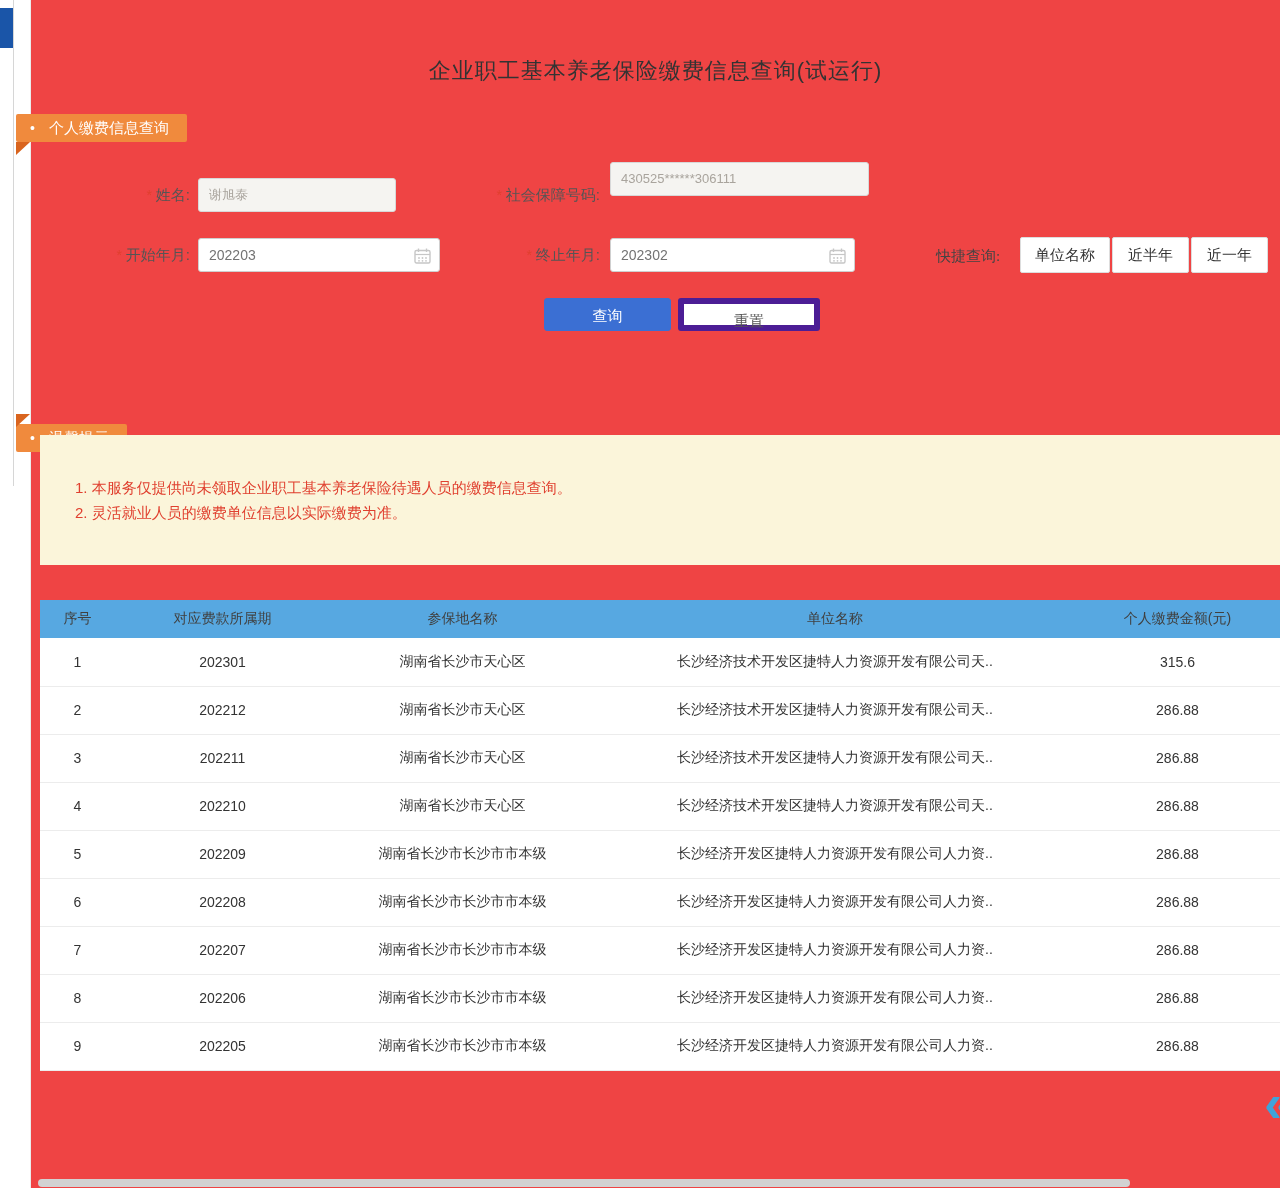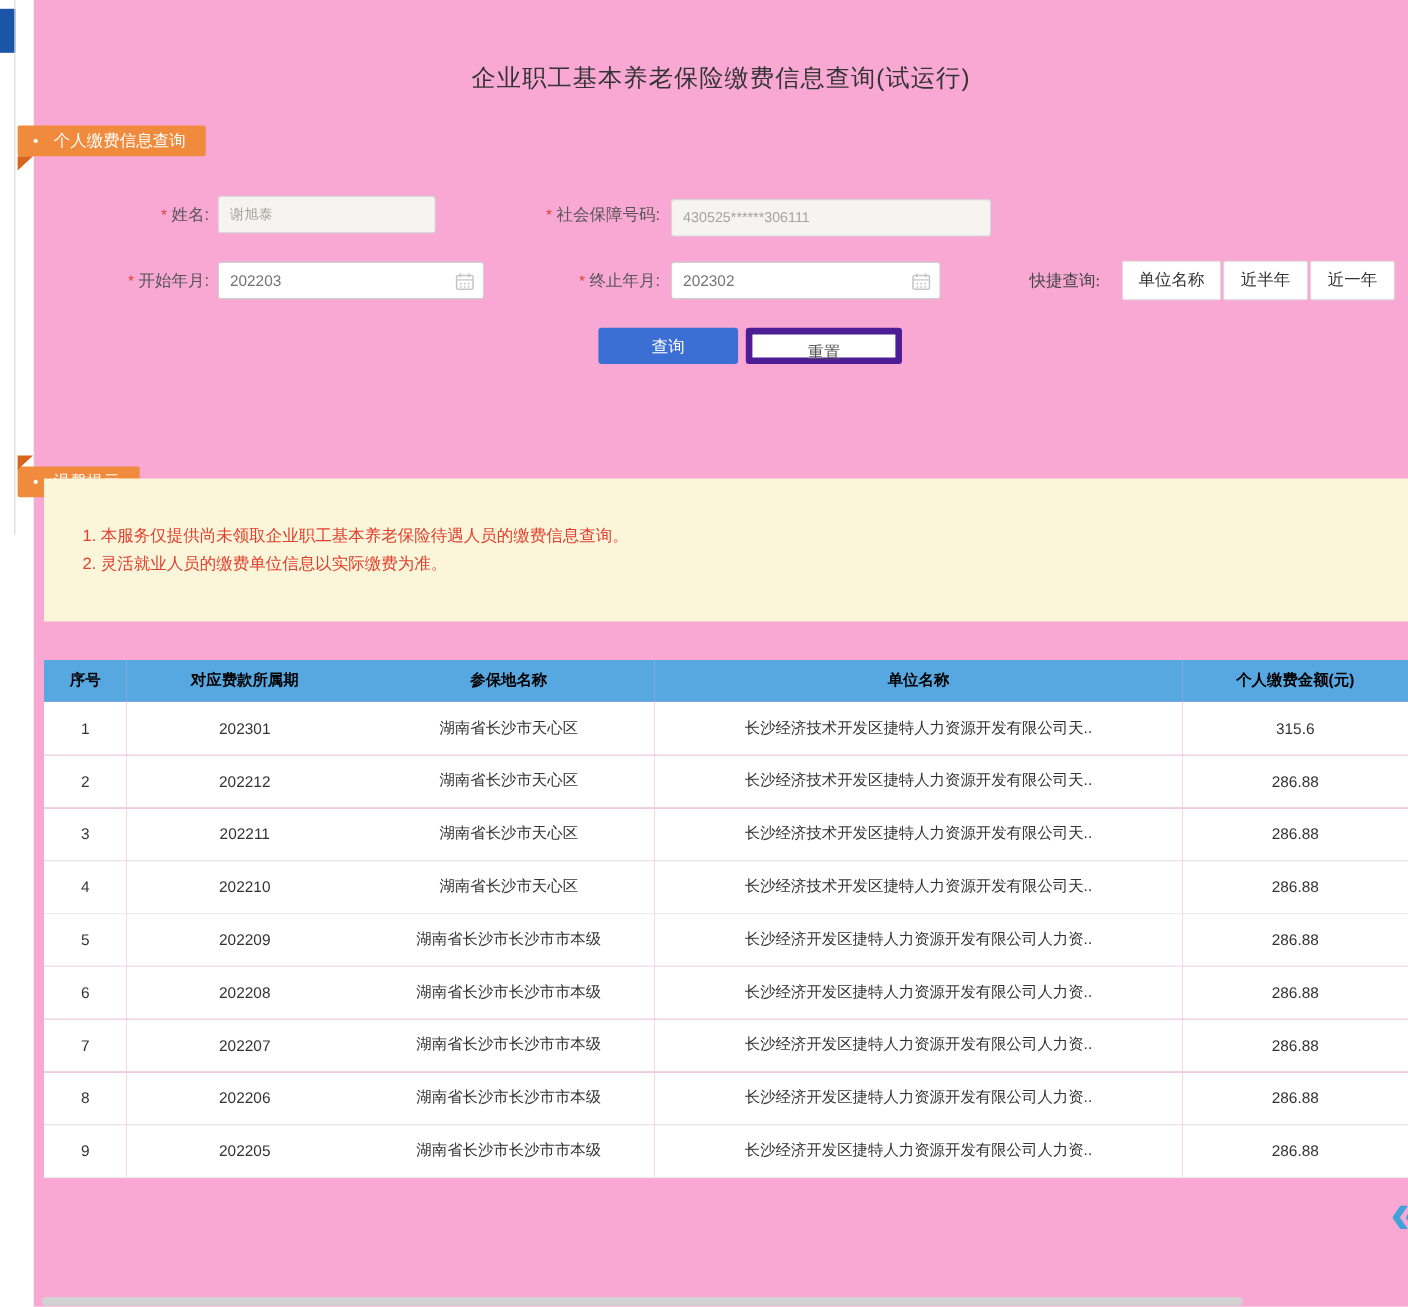--- a/index.html
+++ b/index.html
@@ -4,21 +4,21 @@
 <style>
   * { margin:0; padding:0; box-sizing:border-box; }
   html,body { width:1280px; height:1188px; background:#fff; font-family:"Liberation Sans","DejaVu Sans",sans-serif; overflow:hidden; }
   .stage { position:relative; width:1280px; height:1188px; background:#fdfdfd; }
 
   
   .side-strip { position:absolute; left:0; top:0; width:30px; height:1188px; background:#fff; }
   .side-blue { position:absolute; left:0; top:8px; width:14px; height:40px; background:#1a55a8; }
   .side-line { position:absolute; left:13px; top:0; width:1px; height:486px; background:#d6d6d6; }
 
-  .main { position:absolute; left:30px; top:0; right:0; bottom:0; background:#f9a8d4; border-left:1px solid #ececec;padding-left:43px; }
+  .main { position:absolute; left:30px; top:0; right:0; bottom:0; background:#ef4444; border-left:1px solid #ececec;padding-left:43px; }
 
   .page-title { position:absolute; left:0; right:0; top:56px; text-align:center; font-size:22px; color:#333; letter-spacing:1px; }
 
   
   .badge { position:absolute; height:28px; background:#f08a3d; color:#fff; font-size:15px; line-height:28px; padding:0 18px 0 14px; border-radius:2px; white-space:nowrap; }
   .badge .dot { display:inline-block; margin-right:14px; font-size:14px; }
   .badge-fold { position:absolute; width:0; height:0; border-top:13px solid #d9641e; border-right:14px solid transparent; }
 
   
   .req { color:#e0402f; font-size:14px; margin-right:4px; }
@@ -32,21 +32,21 @@
   .btn-primary { background:#3b6fd3; color:#fff; border:1px solid #3b6fd3; }
   .btn-plain { background:#fff; color:#555; border:6px solid #4c1d95; }
 
   
   .tips-box { position:absolute; left:40px; right:0; top:435px; height:130px; background:#fbf5da; }
   .tips-line { font-size:15px; color:#e0402f; line-height:25px; margin-left:35px; }
   .tips-line:first-child { margin-top:40px; }
 
   
   .tbl { position:absolute; left:40px; right:0; top:600px; border-collapse:collapse; width:1240px; table-layout:fixed; }
-  .tbl th { background:#57a8e1; color:#000000; font-weight:bold; font-size:14px; height:38px; }
+  .tbl th { background:#57a8e1; color:#404040; font-weight:normal; font-size:14px; height:38px; }
   .tbl td { background:#fff; color:#333; font-size:14px; height:48px; text-align:center; border-bottom:1px solid #ececec; white-space:nowrap; overflow:hidden; }
   .tbl tr td:first-child { border-left:none; }
   .c0{width:75px;} .c1{width:215px;} .c2{width:265px;} .c3{width:480px;} .c4{width:205px;}
 
   
   .collapse { position:absolute; right:-10px; top:1078px; font-size:54px; color:#3fa3da; font-weight:bold; line-height:50px; cursor:pointer; letter-spacing:-4px; }
   .hscroll { position:absolute; left:38px; top:1179px; width:1092px; height:8px; background:#d2d2d2; border-radius:4px; cursor:pointer; }
 </style>
 </head>
 <body>
@@ -68,21 +68,21 @@
   <div class="badge-fold" style="left:16px; top:142px;"></div>
 
   <div class="flabel" style="left:40px; top:178px; width:150px;">
     <span class="req">*</span><span>姓名:</span>
   </div>
   <div class="finput" style="left:198px; top:178px; width:198px;">谢旭泰</div>
 
   <div class="flabel" style="left:450px; top:178px; width:150px;">
     <span class="req">*</span><span>社会保障号码:</span>
   </div>
-  <div class="finput" style="left:610px; top:181px; width:291px;">430525******306111</div>
+  <div class="finput" style="left:610px; top:162px; width:259px;">430525******306111</div>
 
   <div class="flabel" style="left:40px; top:238px; width:150px;">
     <span class="req">*</span><span>开始年月:</span>
   </div>
   <div class="finput editable" style="left:198px; top:238px; width:242px;">
     <span>202203</span>
     <svg class="cal-icon" viewBox="0 0 17 16">
         <rect x="1" y="2.5" width="15" height="12.5" rx="1.5" fill="none" stroke="#999" stroke-width="1.4"></rect>
         <line x1="4.5" y1="0.5" x2="4.5" y2="4" stroke="#999" stroke-width="1.4"></line>
         <line x1="12.5" y1="0.5" x2="12.5" y2="4" stroke="#999" stroke-width="1.4"></line>

